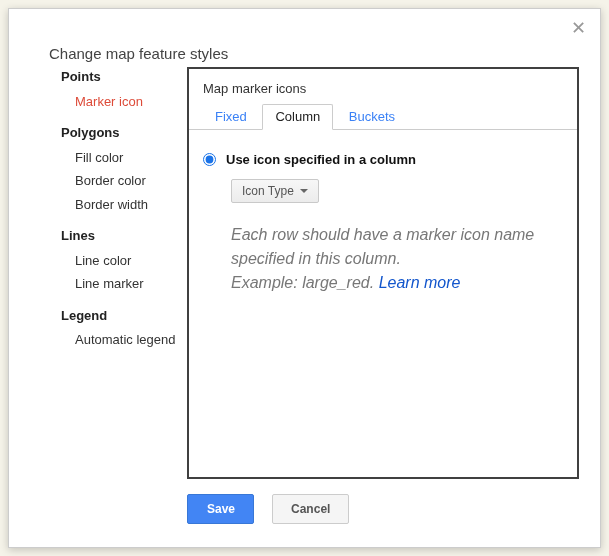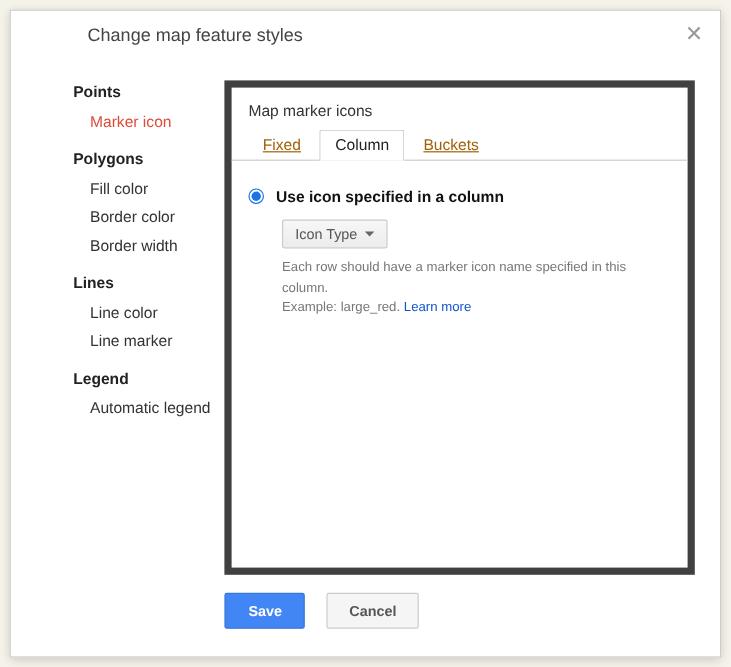--- a/index.html
+++ b/index.html
@@ -27,25 +27,24 @@
     top: 6px;
     right: 10px;
     color: #999;
     font-size: 18px;
     cursor: pointer;
     padding: 2px 4px;
   }
   .dialog-title {
     position: absolute;
     left: 40px;
-    top: 12px;
+    top: 36px;
     font-size: 15px;
     color: #444;
     font-weight: normal;
-    margin-left: 24px;
   }
   .sidebar {
     position: absolute;
     left: 52px;
     top: 58px;
     width: 130px;
     font-size: 13px;
     color: #333;
     line-height: 1.5;
   }
@@ -63,21 +62,21 @@
   }
   .sidebar .item.active {
     color: #dd4b39;
   }
   .main-panel {
     position: absolute;
     left: 178px;
     top: 58px;
     width: 392px;
     height: 412px;
-    border: 6px solid #404040;
+    border: 2px solid #404040;
     box-sizing: border-box;
     background: #fff;
   }
   .panel-title {
     padding: 12px 14px 8px 14px;
     font-size: 13px;
     color: #333;
   }
   .tabs {
     font-size: 13px;
@@ -88,22 +87,21 @@
   .tabs::after {
     content: "";
     position: absolute;
     left: 0; right: 0; bottom: 0;
     height: 1px;
     background: #ccc;
   }
   .tab {
     display: inline-block;
     padding: 4px 12px 5px 12px;
-    color: #a16207;
-    text-decoration: underline;
+    color: #3b82f6;
     cursor: pointer;
     position: relative;
     z-index: 1;
   }
   .tab.active {
     color: #222;
     text-decoration: none;
     border: 1px solid #ccc;
     border-bottom: 1px solid #fff;
     background: #fff;
@@ -143,25 +141,26 @@
     cursor: pointer;
   }
   .dropdown-btn .caret {
     width: 0; height: 0;
     border-left: 4px solid transparent;
     border-right: 4px solid transparent;
     border-top: 4px solid #666;
   }
   .help-text {
     margin-left: 28px;
-    margin-top: 8px;
-    font-size: 11px;
+    margin-top: 20px;
+    font-size: 16px;
     color: #777;
     line-height: 1.5;
     max-width: 340px;
+    font-style: italic;
   }
   .help-text a {
     color: #1155cc;
     text-decoration: none;
     cursor: pointer;
   }
   .footer-btns {
     position: absolute;
     left: 178px;
     top: 485px;

